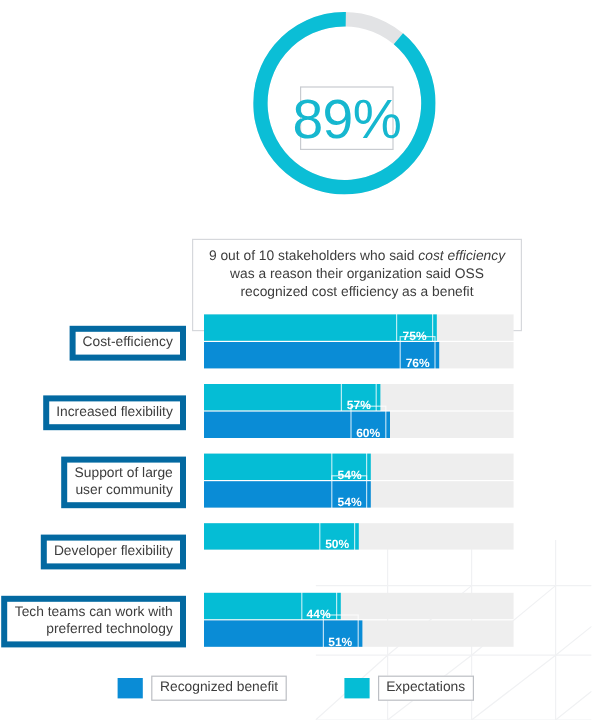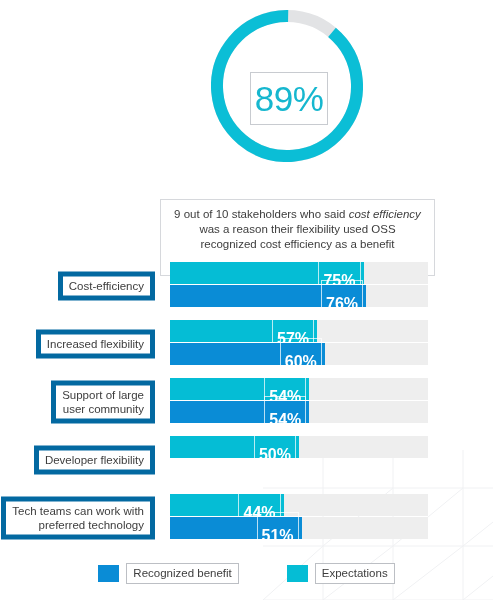--- a/index.html
+++ b/index.html
@@ -47,21 +47,21 @@
     width: 78px;
     height: 53px;
     border: 1px solid #c8cbd0;
     background: #ffffff;
     box-sizing: border-box;
     display: flex;
     align-items: center;
     justify-content: center;
   }
   .donut-center-value {
-    font-size: 35px;
+    font-size: 46px;
     line-height: 1;
     font-weight: 300;
     color: #16b7cf;
     letter-spacing: -0.5px;
   }
 
   
   .callout {
     position: absolute;
     left: 160px;
@@ -131,21 +131,21 @@
     box-sizing: border-box;
   }
   .fill.teal  { background: #05bdd5; }
   .fill.blue  { background: #0a8cd6; }
   .val {
     position: absolute;
     top: 50%;
     transform: translateY(-50%);
     right: 3px;
     color: #ffffff;
-    font-size: 16px;
+    font-size: 10px;
     font-weight: bold;
     line-height: 13px;
     padding: 16px 4px 1px 4px;
     border: 1px solid rgba(255,255,255,0.72);
     box-sizing: border-box;
     white-space: nowrap;
   }
 
   
   .legend {
@@ -208,21 +208,21 @@
 
     <circle cx="76" cy="76" r="70" fill="none" stroke="#0bbed6" stroke-width="12" stroke-dasharray="391.4424446372882 439.822971502571" stroke-dashoffset="0" transform="rotate(-50 76 76)"></circle>
   </svg>
   <div class="donut-center-box">
     <span class="donut-center-value">89%</span>
   </div>
 </div>
 
 <div class="callout">
   <span>9 out of 10 stakeholders who said </span><em>cost efficiency</em><br>
-  <span>was a reason their flexibility used OSS</span><br>
+  <span>was a reason their organization said OSS</span><br>
   <span>recognized cost efficiency as a benefit</span>
 </div>
 
 <div class="chart">
 
   <div class="row">
     <div class="row-label">Cost-efficiency</div>
     <div class="bars">
       <div class="track">
         <div class="fill teal" style="width: 75%;">

